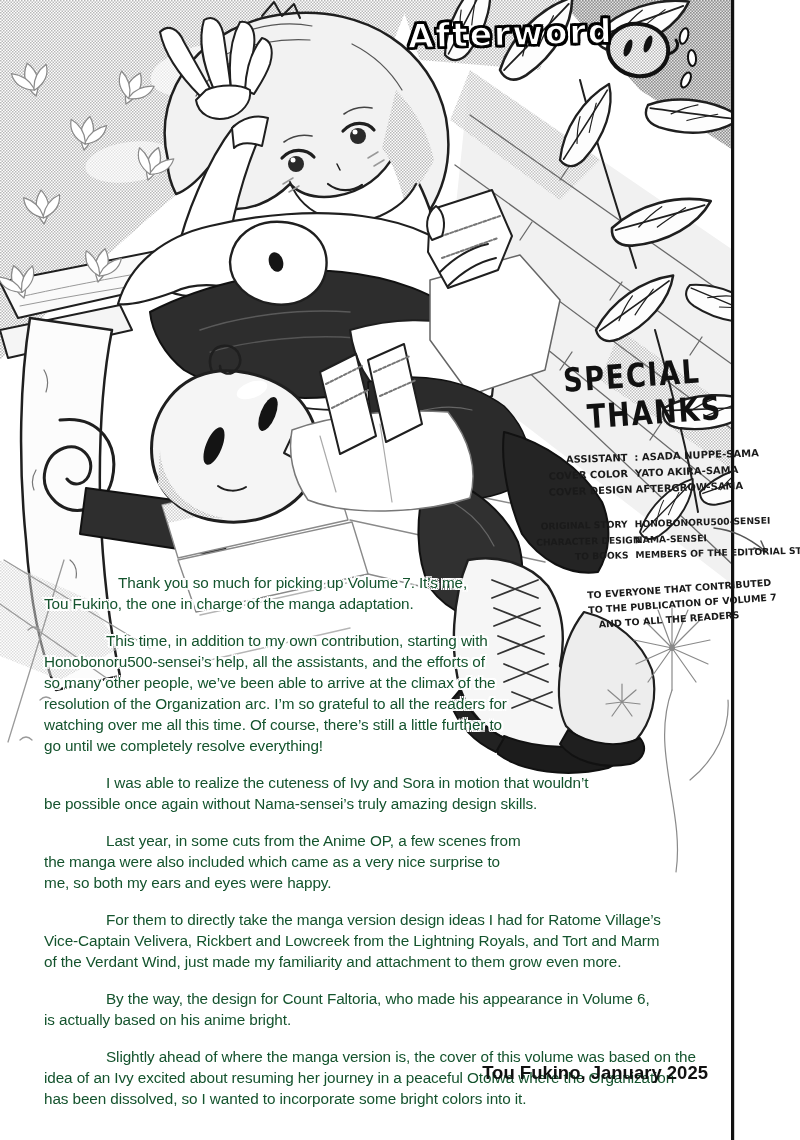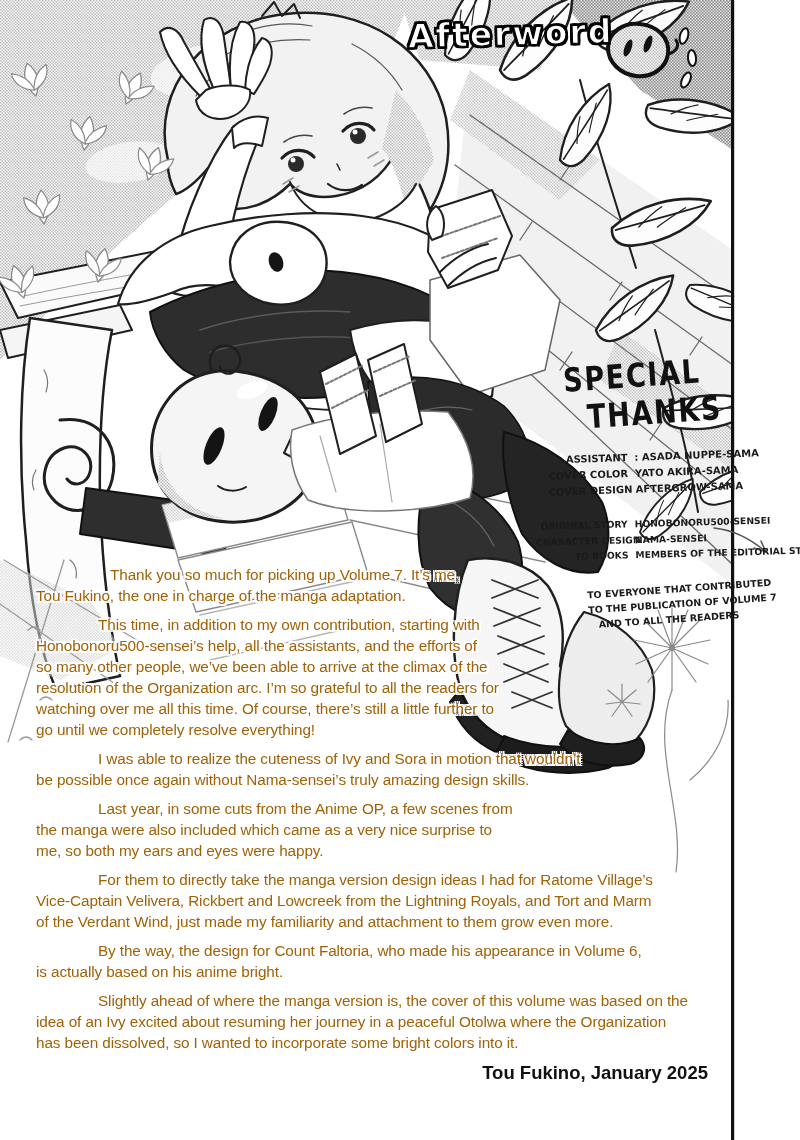--- a/index.html
+++ b/index.html
@@ -32,22 +32,22 @@
   .credits.b{left:536px;top:515px;font-size:9.2px;line-height:15.5px;transform:rotate(-1.5deg);}
   .credits.b .crow{grid-template-columns:92px auto;}
 
   .dedication{position:absolute;left:588px;top:582px;width:160px;
               font-family:"DejaVu Sans",sans-serif;font-weight:bold;font-size:9.5px;
               line-height:15px;color:#1a1a1a;text-align:center;white-space:pre;
               transform:rotate(-4deg);}
 
   
   .bodytext{position:absolute;left:28px;top:556px;width:712px;}
-  .para{margin:8px;font-size:15.3px;line-height:21px;letter-spacing:-0.1px;
-        white-space:pre;text-indent:62px;color:#a16207;
+  .para{margin:16px;font-size:15.3px;line-height:21px;letter-spacing:-0.1px;
+        white-space:pre;text-indent:62px;color:#14532d;
         text-shadow:-2px -2px 0 #fff,0 -2px 0 #fff,2px -2px 0 #fff,-2px 0 0 #fff,
                     2px 0 0 #fff,-2px 2px 0 #fff,0 2px 0 #fff,2px 2px 0 #fff;}
   .para.first{text-indent:74px;}
 
   .signature{position:absolute;right:92px;top:1062px;
              font-size:18.5px;font-weight:bold;color:#111;}
 </style>
 </head>
 <body>
 

